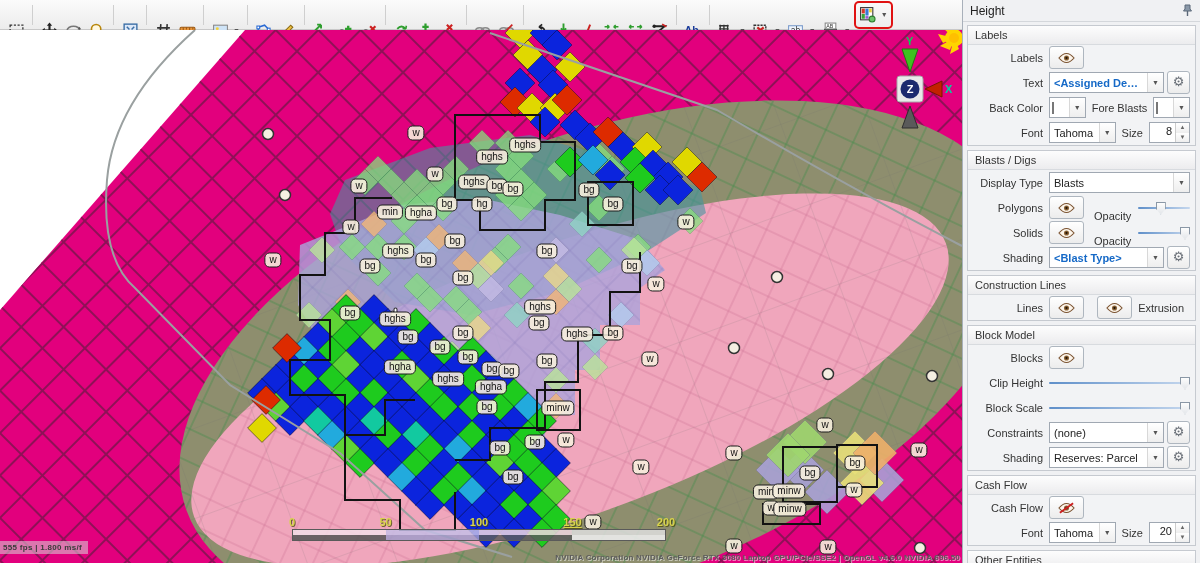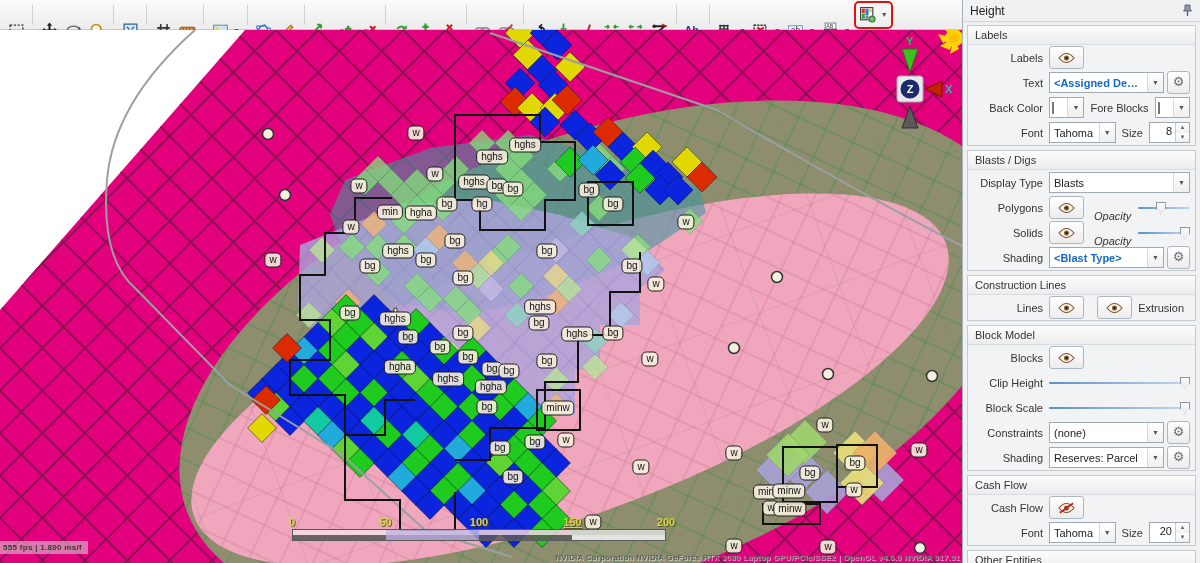--- a/index.html
+++ b/index.html
@@ -57,21 +57,21 @@
   .spin{display:flex;border:1px solid #a0a8b2;background:#fff;height:19px;flex:none;}
   .spin .v{width:22px;text-align:right;padding:2px 3px 0 0;}
   .spin .btns{display:flex;flex-direction:column;border-left:1px solid #ccc;width:13px;}
   .spin .btns div{flex:1;font-size:6px;color:#666;text-align:center;line-height:8px;background:linear-gradient(#fff,#eee);}
   .slider{position:relative;height:16px;flex:1;min-width:40px;}
   .slider .track{position:absolute;left:0;right:0;top:7px;height:2.5px;border-radius:2px;
      background:linear-gradient(to right,#5f8fc9,#c5d7ee);}
   .slider .thumb{position:absolute;top:2px;width:10px;height:13px;background:linear-gradient(#fdfdfd,#e3e6ea);
      border:1px solid #8a97a6;box-sizing:border-box;
      clip-path:polygon(0 0,100% 0,100% 55%,50% 100%,0 55%);}
-  .oplabel{margin:16px 7px 0 10px;color:#333;flex:none;font-style:italic;}
+  .oplabel{margin:16px 7px 0 10px;color:#333;flex:none;}
 </style>
 </head>
 <body>
 
 <div id="app">
 
   <div id="toolbar">
       <div class="tgrp">
         <div class="tbtn">
           <svg viewBox="0 0 16 16">
@@ -794,21 +794,21 @@
       <polygon points="10,19 26,19 18,42" fill="#3fc01f" stroke="#1f7a10" stroke-width="1"></polygon>
       <rect x="5" y="46" width="26" height="26" rx="3" fill="#e9e9e9" stroke="#a8a8a8"></rect>
       <circle cx="18" cy="59" r="9.5" fill="#1c2a6e"></circle>
       <text x="18" y="63" font-size="11" font-weight="bold" fill="#ffffff" text-anchor="middle" id="axis-z">Z</text>
       <polygon points="33,59 50,51 50,67" fill="#c32100" stroke="#7a1400" stroke-width="1"></polygon>
       <text x="53" y="63" font-size="11" font-weight="bold" fill="#00d4a0" id="axis-x">X</text>
       <polygon points="18,76 26,98 10,98" fill="#5a5a5a" stroke="#2e2e2e" stroke-width="1"></polygon>
     </svg>
 
     <div id="fps">555 fps | 1.800 ms/f</div>
-    <div id="gpu">NVIDIA Corporation NVIDIA GeForce RTX 3080 Laptop GPU/PCIe/SSE2 | OpenGL v4.6.0 NVIDIA 517.51</div>
+    <div id="gpu">NVIDIA Corporation NVIDIA GeForce RTX 3080 Laptop GPU/PCIe/SSE2 | OpenGL v4.6.0 NVIDIA 696.50</div>
   </div>
 
   <div id="panel">
     <div id="panel-title">
       <span>Height</span>
       <svg width="11" height="13" viewBox="0 0 11 13">
         <path d="M3,1 h5 v4 l1.5,2 h-8 l1.5,-2 Z" fill="#8a98a8" stroke="#5a6878"></path>
         <line x1="5.5" y1="7" x2="5.5" y2="12" stroke="#5a6878" stroke-width="1.4"></line>
       </svg>
     </div>
@@ -832,21 +832,21 @@
               <span class="arw">▼</span>
             </div>
             <div class="gear">⚙</div>
           </div>
           <div class="grow">
             <span class="glabel">Back Color</span>
             <div class="combo" style="max-width: 46px;">
               <span class="val" style="padding: 0px 2px;"><span class="swatch" style="background: repeating-linear-gradient(45deg, rgba(210, 180, 140, 0.35) 0px, rgba(210, 180, 140, 0.35) 2px, transparent 2px, transparent 6px) rgb(244, 232, 204);"></span></span>
               <span class="arw">▼</span>
             </div>
-            <span class="glabel2">Fore Blocks</span>
+            <span class="glabel2">Fore Blasts</span>
             <div class="combo" style="max-width: 46px;">
               <span class="val" style="padding: 0px 2px;"><span class="swatch" style="background: rgb(0, 0, 0);"></span></span>
               <span class="arw">▼</span>
             </div>
           </div>
           <div class="grow">
             <span class="glabel">Font</span>
             <div class="combo" style="max-width: 92px;">
               <span class="val">Tahoma</span>
               <span class="arw">▼</span>

